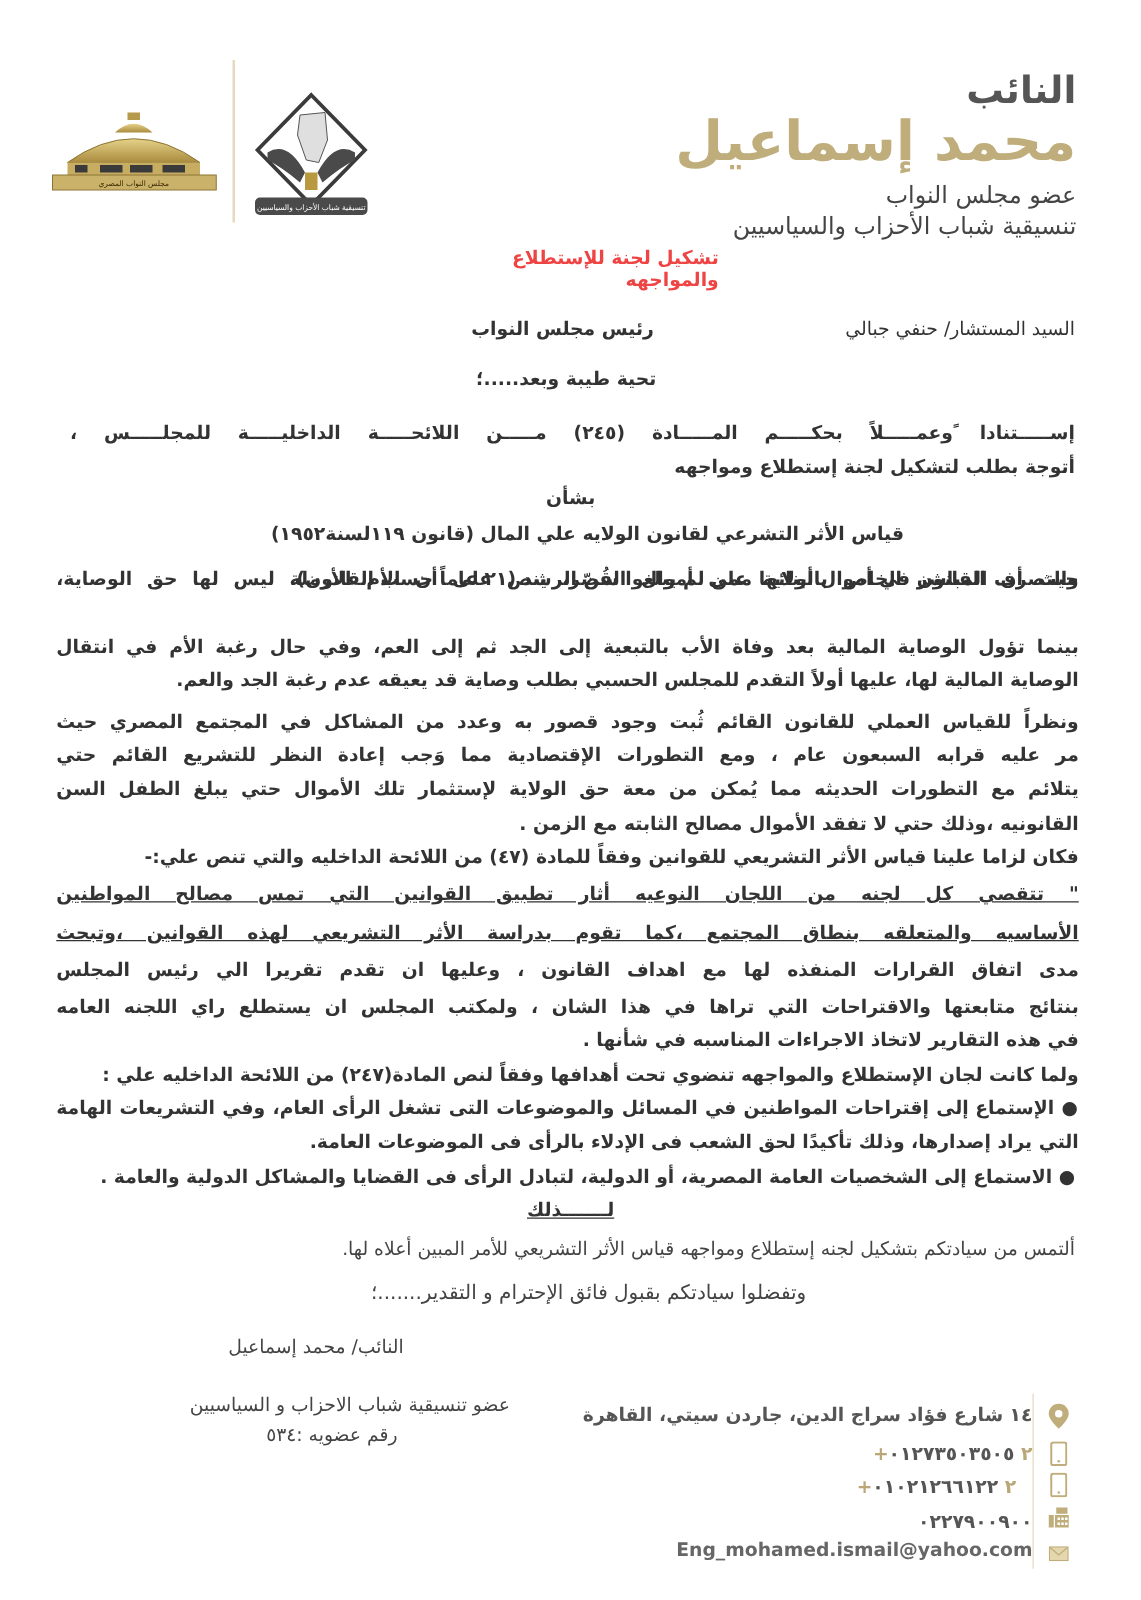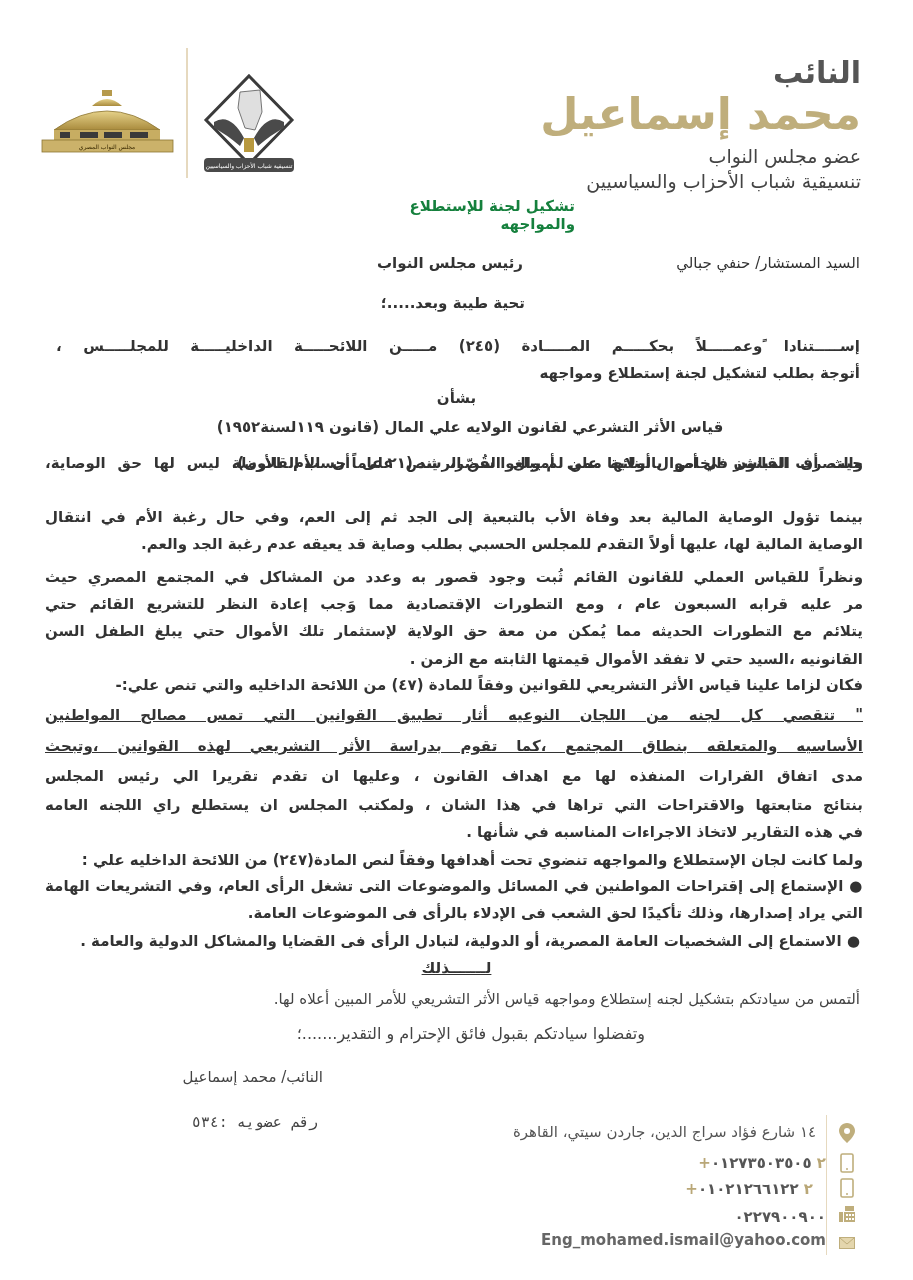--- a/index.html
+++ b/index.html
@@ -7,21 +7,21 @@
   .abs{position:absolute;}
   .rtl{direction:rtl;text-align:right;}
   .gold{color:#b9a777;}
   .hdr-title{right:52px;top:55px;font-size:30px;font-weight:bold;color:#555;}
   .hdr-name{right:52px;top:88px;font-size:44px;font-weight:bold;color:#bfae7c;letter-spacing:1px;}
   .hdr-role1{right:52px;top:145px;font-size:19px;color:#444;}
   .hdr-role2{right:52px;top:170px;font-size:19px;color:#444;}
   .vline{left:186px;top:48px;width:2px;height:130px;background:#e6d9bf;}
   .logo-parl{left:40px;top:88px;width:135px;height:68px;}
   .logo-coord{left:200px;top:72px;width:98px;height:105px;}
-  .doc-subject{left:330px;top:197px;width:245px;font-size:15px;font-weight:bold;color:#15803d;text-align:right;}
+  .doc-subject{left:330px;top:197px;width:245px;font-size:15px;font-weight:bold;color:#ef4444;text-align:right;}
   .body{font-size:15px;color:#333;font-weight:bold;line-height:26.5px;}
   .line{position:absolute;right:50px;left:45px;white-space:nowrap;}
   .just{text-align:justify;text-align-last:justify;}
   .ul{text-decoration:underline;}
   .center{text-align:center;}
   .vsep{left:826px;top:1115px;width:1px;height:140px;background:#e6d9bf;}
 </style>
 </head>
 <body>
 
@@ -77,42 +77,43 @@
 <div class="abs body center rtl" style="left:200px;width:540px;top:414px;text-align:center;">قياس الأثر التشرعي لقانون الولايه علي المال (قانون ١١٩لسنة١٩٥٢)</div>
 
 <div class="rtl body">
   <div class="line just" style="top:450px;">حيث أن القانون الخاص بالولاية على أموال القُصّر، ينص على أن الأم الأرملة ليس لها حق الوصاية،</div>
   <div class="line" style="top:450px;">والتصرف المباشر في أموال أبنائها ممن لم يبلغوا سن الرشد (٢١ عاماً حسب القانون).</div>
   <div class="line just" style="top:504px;">بينما تؤول الوصاية المالية بعد وفاة الأب بالتبعية إلى الجد ثم إلى العم، وفي حال رغبة الأم في انتقال</div>
   <div class="line" style="top:531px;">الوصاية المالية لها، عليها أولاً التقدم للمجلس الحسبي بطلب وصاية قد يعيقه عدم رغبة الجد والعم.</div>
   <div class="line just" style="top:564px;">ونظراً للقياس العملي للقانون القائم ثُبت وجود قصور به وعدد من المشاكل في المجتمع المصري حيث</div>
   <div class="line just" style="top:591px;">مر عليه قرابه السبعون عام ، ومع التطورات الإقتصادية مما وَجب إعادة النظر للتشريع القائم حتي</div>
   <div class="line just" style="top:618px;">يتلائم مع التطورات الحديثه مما يُمكن من معة حق الولاية لإستثمار تلك الأموال حتي يبلغ الطفل السن</div>
-  <div class="line" style="top:646px;">القانونيه ،السيد حتي لا تفقد الأموال قيمتها الثابته مع الزمن .</div>
+  <div class="line" style="top:646px;">القانونيه ،وذلك حتي لا تفقد الأموال مصالح الثابته مع الزمن .</div>
   <div class="line" style="top:672px;">فكان لزاما علينا قياس الأثر التشريعي للقوانين وفقاً للمادة (٤٧) من اللائحة الداخليه والتي تنص علي:-</div>
 
   <div class="line just ul" style="top:702px;">" تتقصي كل لجنه من اللجان النوعيه أثار تطبيق القوانين التي تمس مصالح المواطنين</div>
   <div class="line just ul" style="top:733px;">الأساسيه والمتعلقه بنطاق المجتمع ،كما تقوم بدراسة الأثر التشريعي لهذه القوانين ،وتبحث</div>
   <div class="line just" style="top:763px;">مدى اتفاق القرارات المنفذه لها مع اهداف القانون ، وعليها ان تقدم تقريرا الي رئيس المجلس</div>
   <div class="line just" style="top:792px;">بنتائج متابعتها والاقتراحات التي تراها في هذا الشان ، ولمكتب المجلس ان يستطلع راي اللجنه العامه</div>
   <div class="line" style="top:819px;">في هذه التقارير لاتخاذ الاجراءات المناسبه في شأنها .</div>
 
   <div class="line" style="top:847px;">ولما كانت لجان الإستطلاع والمواجهه تنضوي تحت أهدافها وفقاً لنص المادة(٢٤٧) من اللائحة الداخليه علي :</div>
   <div class="line just" style="top:873px;"><span>● </span><span>الإستماع إلى إقتراحات المواطنين في المسائل والموضوعات التى تشغل الرأى العام، وفي التشريعات الهامة</span></div>
   <div class="line" style="top:900px;">التي يراد إصدارها، وذلك تأكيدًا لحق الشعب فى الإدلاء بالرأى فى الموضوعات العامة.</div>
   <div class="line" style="top:928px;right:53px;"><span>● </span><span>الاستماع إلى الشخصيات العامة المصرية، أو الدولية، لتبادل الرأى فى القضايا والمشاكل الدولية والعامة .</span></div>
   <div class="abs body center ul" style="left:0;right:0;top:955px;">لـــــــذلك</div>
 </div>
 
 <div class="abs rtl" style="right:53px;top:990px;font-size:15px;color:#444;">ألتمس من سيادتكم بتشكيل لجنه إستطلاع ومواجهه قياس الأثر التشريعي للأمر المبين أعلاه لها.</div>
 <div class="abs rtl" style="right:268px;top:1024px;font-size:16px;color:#444;">وتفضلوا سيادتكم بقبول فائق الإحترام و التقدير.......؛</div>
 <div class="abs rtl" style="right:590px;top:1068px;font-size:15px;color:#444;">النائب/ محمد إسماعيل</div>
 
 <div class="abs rtl" style="right:505px;top:1112px;width:320px;font-size:15px;color:#444;line-height:24px;">
-  <div style="padding-right:90px;font-family:Liberation Mono, monospace;">رقم عضويه :٥٣٤</div>
+  <div>عضو تنسيقية شباب الاحزاب و السياسيين</div>
+  <div style="padding-right:90px;">رقم عضويه :٥٣٤</div>
 </div>
 
 <div class="abs vsep"></div>
 
 <div class="abs" style="left:838px;top:1122px;">
   <svg width="18" height="22" viewBox="0 0 18 22">
       <path d="M9 1 C4 1 1 5 1 9 C1 14 9 21 9 21 C9 21 17 14 17 9 C17 5 14 1 9 1 Z" fill="#bfae7c"></path>
       <circle cx="9" cy="9" r="3" fill="#fff"></circle>
     </svg>
 </div>
@@ -143,21 +144,21 @@
       </g>
     </svg>
 </div>
 <div class="abs" style="left:839px;top:1234px;">
   <svg width="16" height="12" viewBox="0 0 16 12">
       <rect x="0.5" y="0.5" width="15" height="11" fill="#e4d6ad" stroke="#bfae7c"></rect>
       <path d="M1 1 L8 7 L15 1" fill="none" stroke="#bfae7c"></path>
     </svg>
 </div>
 
-<div class="abs rtl" style="right:97px;top:1123px;font-size:15px;color:#555;font-weight:normal;">١٤ شارع فؤاد سراج الدين، جاردن سيتي، القاهرة</div>
+<div class="abs rtl" style="right:87px;top:1123px;font-size:15px;color:#555;font-weight:bold;">١٤ شارع فؤاد سراج الدين، جاردن سيتي، القاهرة</div>
 <div class="abs" style="right:87px;top:1154px;font-size:15px;color:#555;font-weight:bold;direction:ltr;">
   <span class="gold">+٢</span>
   <span>٠١٢٧٣٥٠٣٥٠٥</span>
 </div>
 <div class="abs" style="right:100px;top:1180px;font-size:15px;color:#555;font-weight:bold;direction:ltr;">
   <span class="gold">+٢</span>
   <span>٠١٠٢١٢٦٦١٢٢</span>
 </div>
 <div class="abs" style="right:87px;top:1208px;font-size:15px;color:#555;font-weight:bold;margin-left:40px;">٠٢٢٧٩٠٠٩٠٠</div>
 <div class="abs" style="right:87px;top:1231px;font-size:15px;color:#666;font-weight:bold;direction:ltr;">Eng_mohamed.ismail@yahoo.com</div>

